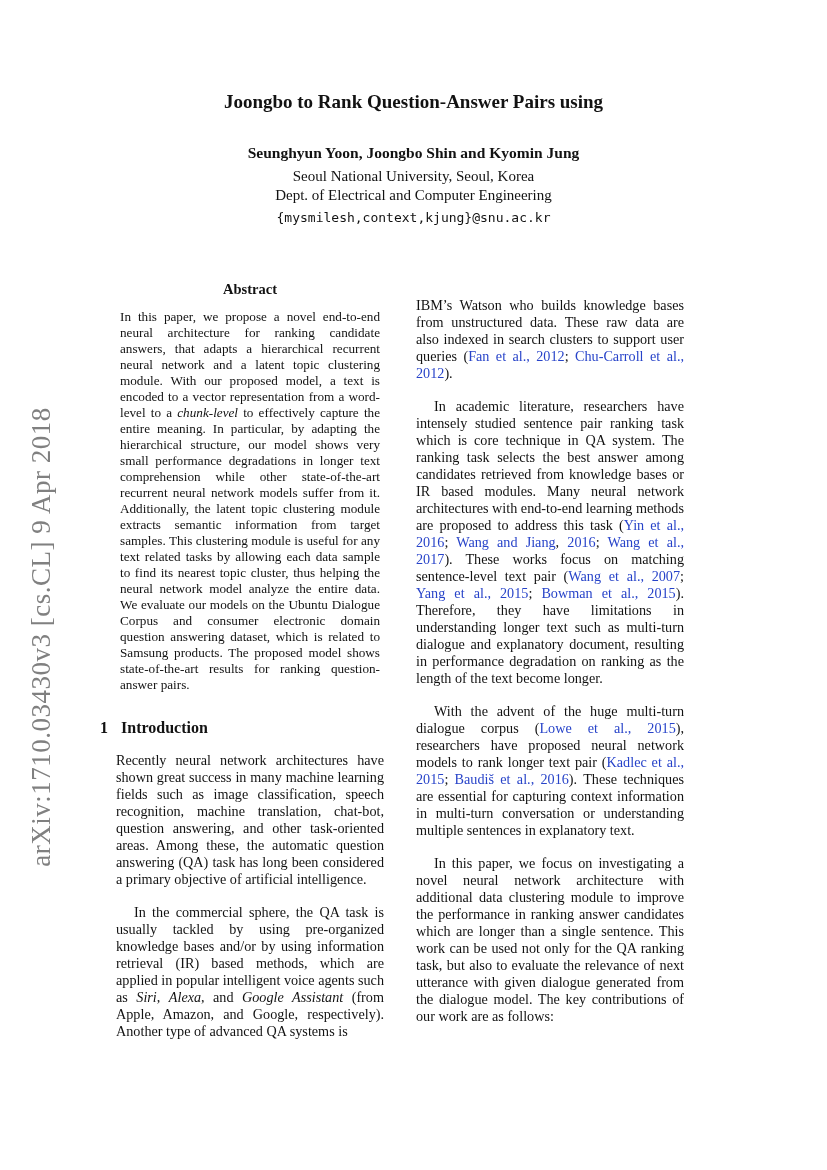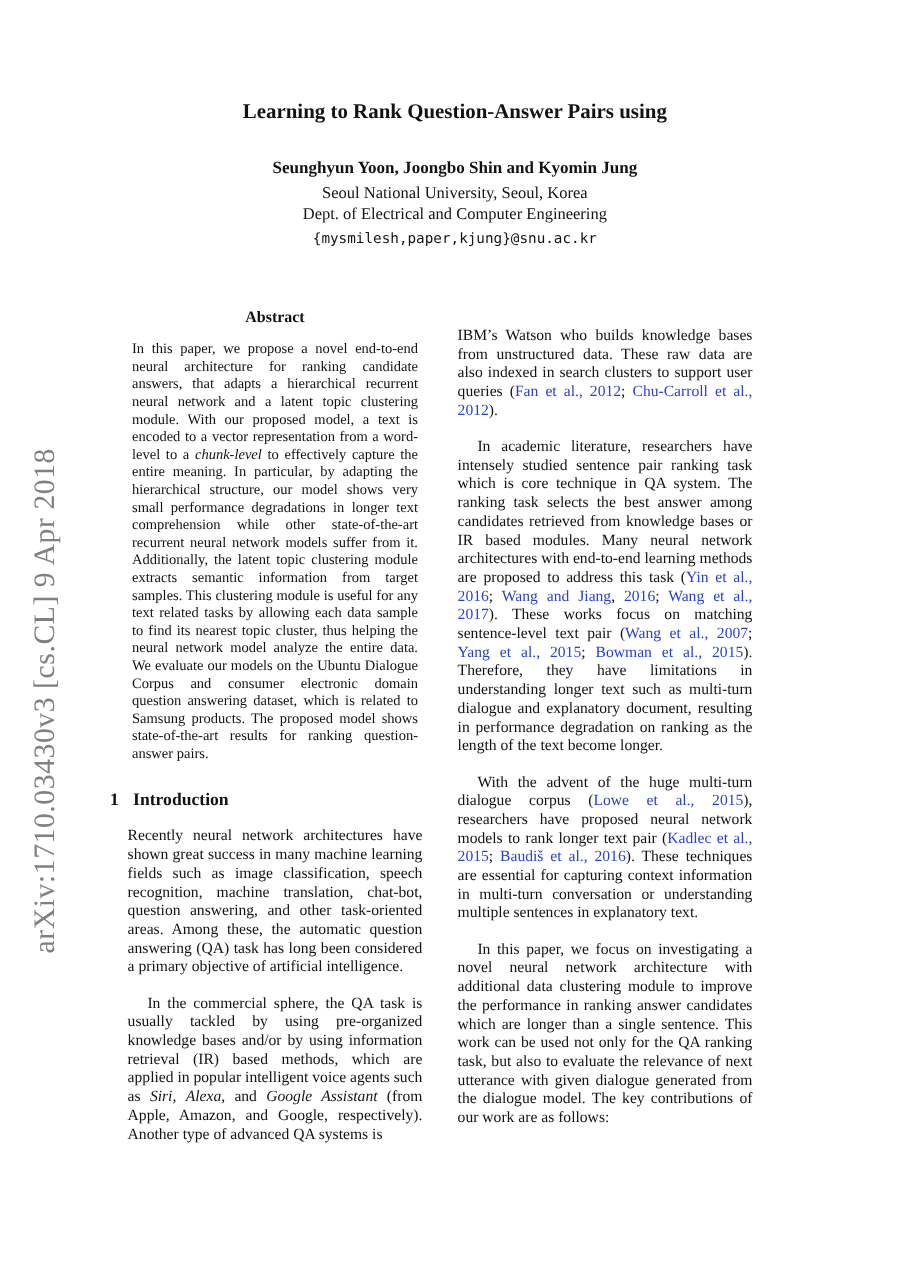--- a/index.html
+++ b/index.html
@@ -81,30 +81,30 @@
   .s-i { font-style: italic; }
 </style>
 </head>
 <body>
 
 <div class="page">
 
   <div class="arxiv-stamp">arXiv:1710.03430v3  [cs.CL]  9 Apr 2018</div>
 
   <div class="header">
-    <div class="title-line">Learning to Rank Question-Answer Pairs using</div>
+    <div class="title-line">Joongbo to Rank Question-Answer Pairs using</div>
 
     <div class="authors">Seunghyun Yoon, Joongbo Shin and Kyomin Jung</div>
 
     <div class="affil-block">
       <div class="affil-line">Seoul National University, Seoul, Korea</div>
       <div class="affil-line">Dept. of Electrical and Computer Engineering</div>
     </div>
 
-    <div class="email-line">{mysmilesh,paper,kjung}@snu.ac.kr</div>
+    <div class="email-line">{mysmilesh,context,kjung}@snu.ac.kr</div>
   </div>
 
   <div class="columns">
 
     <div class="col">
       <div class="abstract-heading">Abstract</div>
 
       <div class="abstract-body"><span>In this paper, we propose a novel end-to-end neural architecture for ranking candidate answers, that adapts a hierarchical recurrent neural network and a latent topic clustering module. With our proposed model, a text is encoded to a vector representation from a word-level to a </span><span class="s-i">chunk-level</span><span> to effectively capture the entire meaning. In particular, by adapting the hierarchical structure, our model shows very small performance degradations in longer text comprehension while other state-of-the-art recurrent neural network models suffer from it. Additionally, the latent topic clustering module extracts semantic information from target samples. This clustering module is useful for any text related tasks by allowing each data sample to find its nearest topic cluster, thus helping the neural network model analyze the entire data. We evaluate our models on the Ubuntu Dialogue Corpus and consumer electronic domain question answering dataset, which is related to Samsung products. The proposed model shows state-of-the-art results for ranking question-answer pairs.</span></div>
 
       <div class="section-heading">

